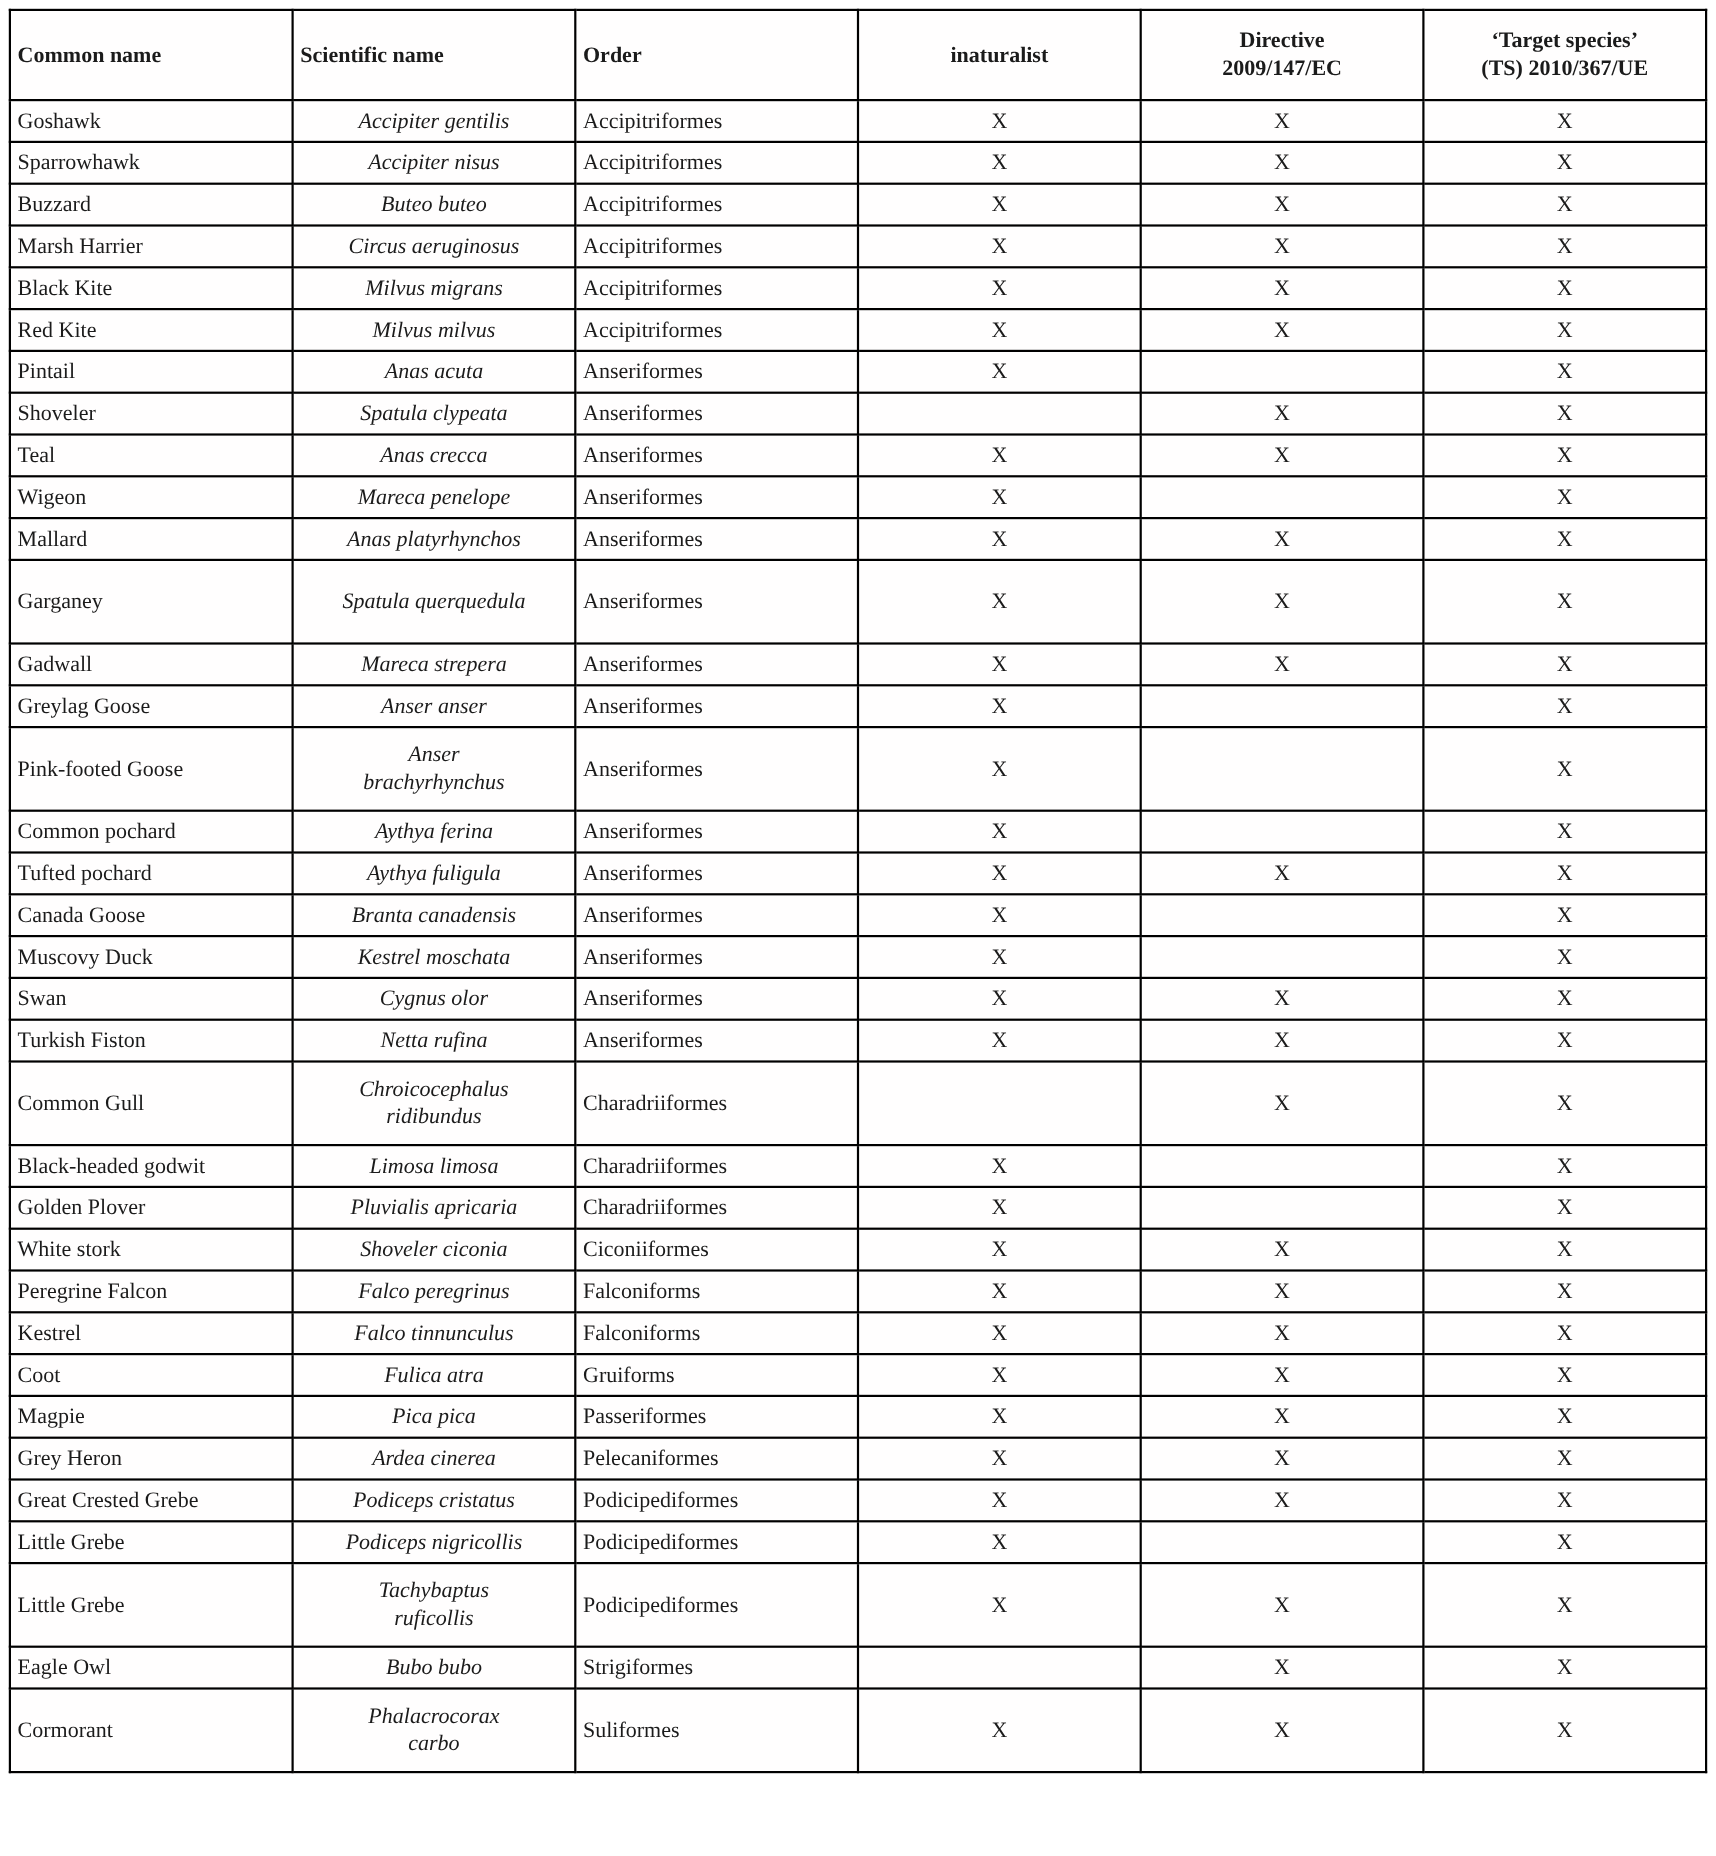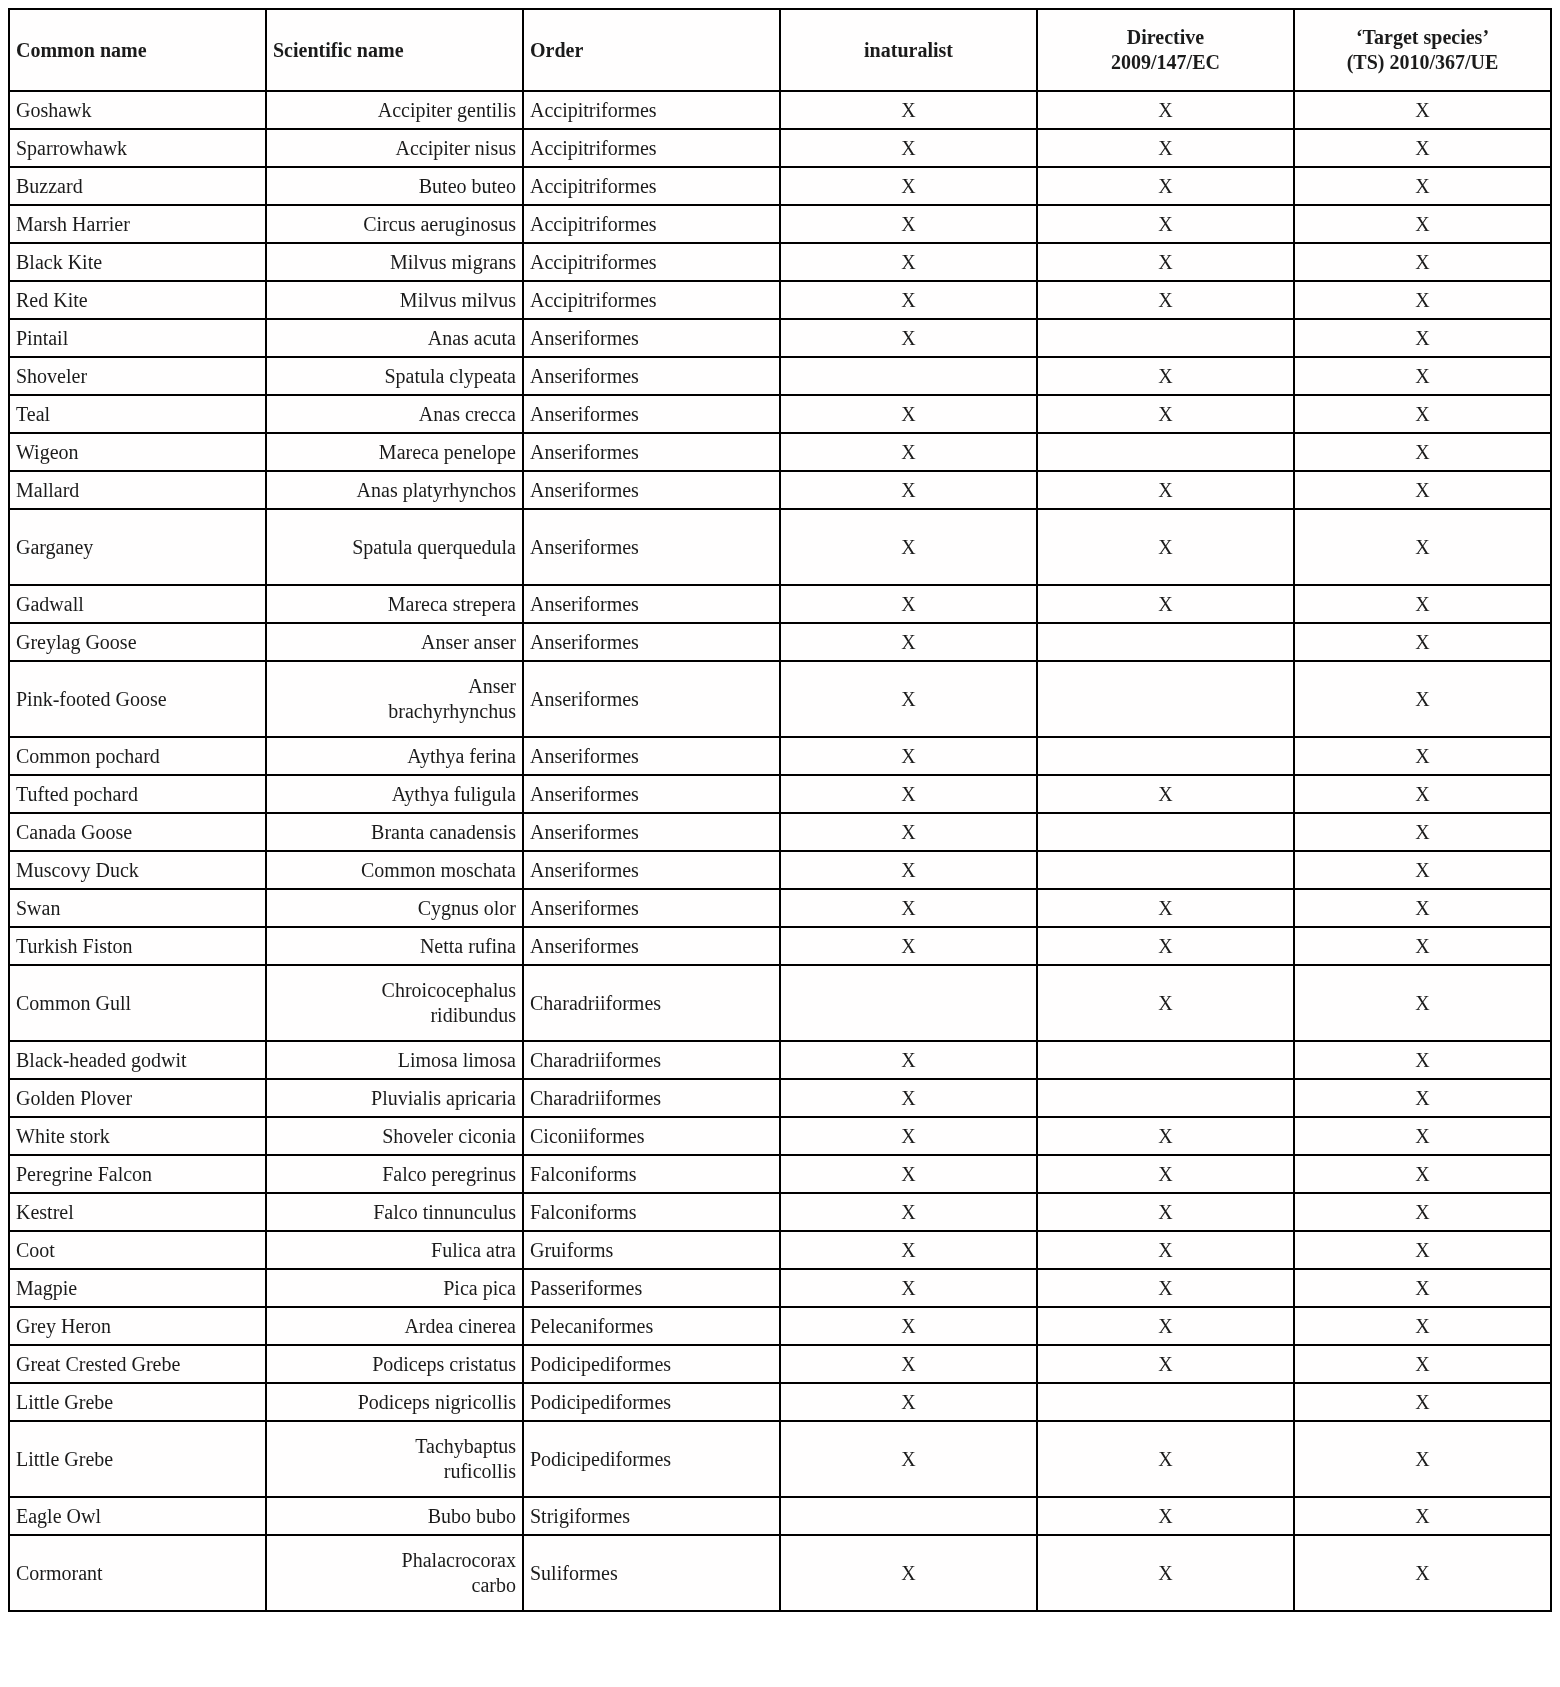--- a/index.html
+++ b/index.html
@@ -38,21 +38,22 @@
     white-space: pre-line;
     text-align: center;
   }
   table.species-table thead th.left {
     text-align: left;
   }
   tbody tr.row-regular td { height: 34px; }
   tbody tr.row-tall td { height: 72px; }
   td.c-common { text-align: left; margin-top: 12px; }
   td.c-sci {
-    text-align: right;
+    text-align: center;
+    font-style: italic;
     white-space: pre-line;
   }
   td.c-order { text-align: left; }
   td.c-mark {
     text-align: center;
     font-size: 20px;
   }
 </style>
 </head>
 <body>
@@ -219,21 +220,21 @@
       <tr class="row-regular">
     <td class="c-common">Canada Goose</td>
     <td class="c-sci">Branta canadensis</td>
     <td class="c-order">Anseriformes</td>
     <td class="c-mark">X</td>
     <td class="c-mark"></td>
     <td class="c-mark">X</td>
   </tr>
       <tr class="row-regular">
     <td class="c-common">Muscovy Duck</td>
-    <td class="c-sci">Common moschata</td>
+    <td class="c-sci">Kestrel moschata</td>
     <td class="c-order">Anseriformes</td>
     <td class="c-mark">X</td>
     <td class="c-mark"></td>
     <td class="c-mark">X</td>
   </tr>
       <tr class="row-regular">
     <td class="c-common">Swan</td>
     <td class="c-sci">Cygnus olor</td>
     <td class="c-order">Anseriformes</td>
     <td class="c-mark">X</td>

